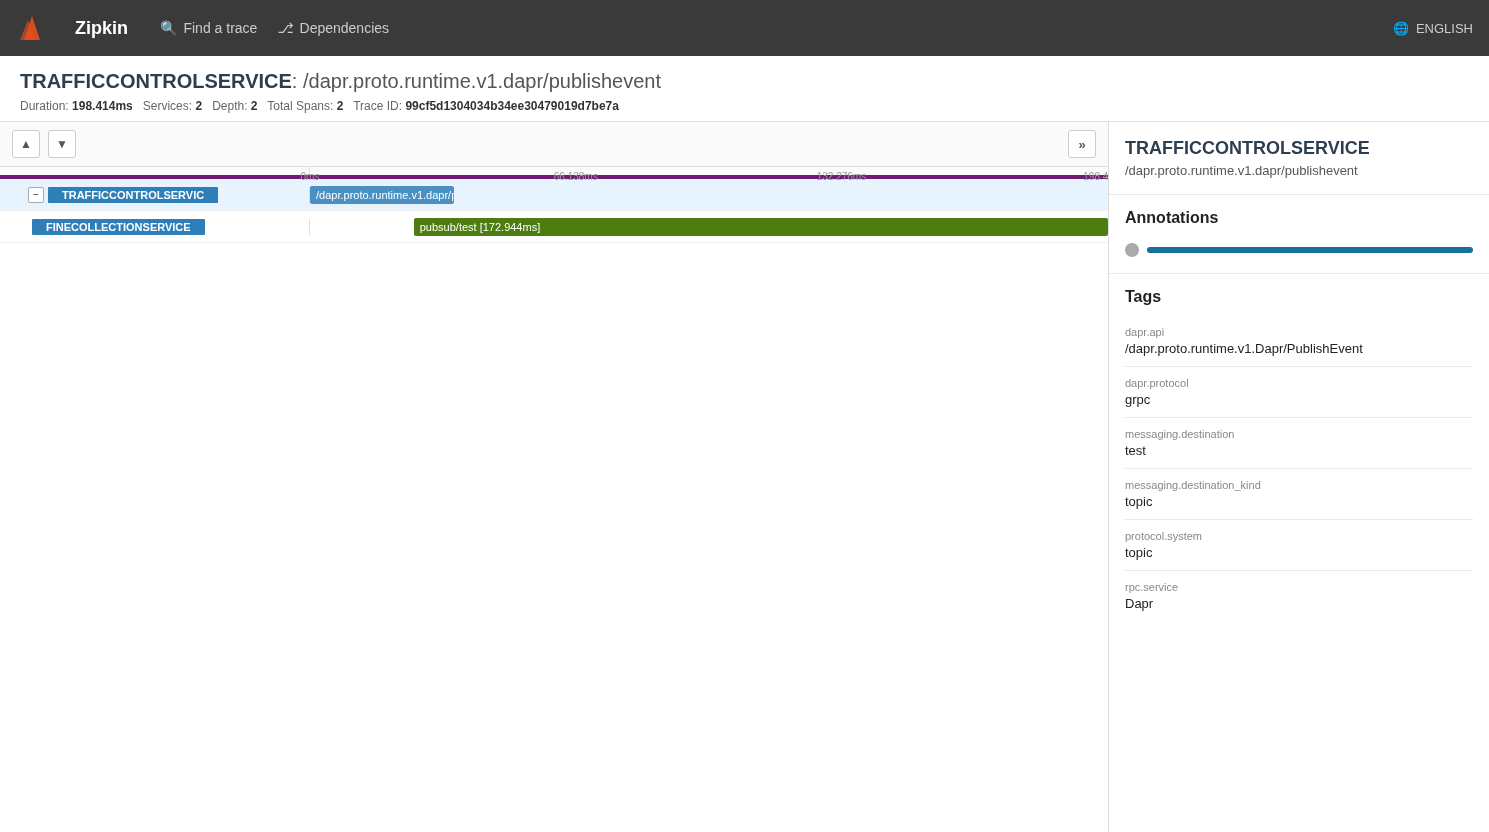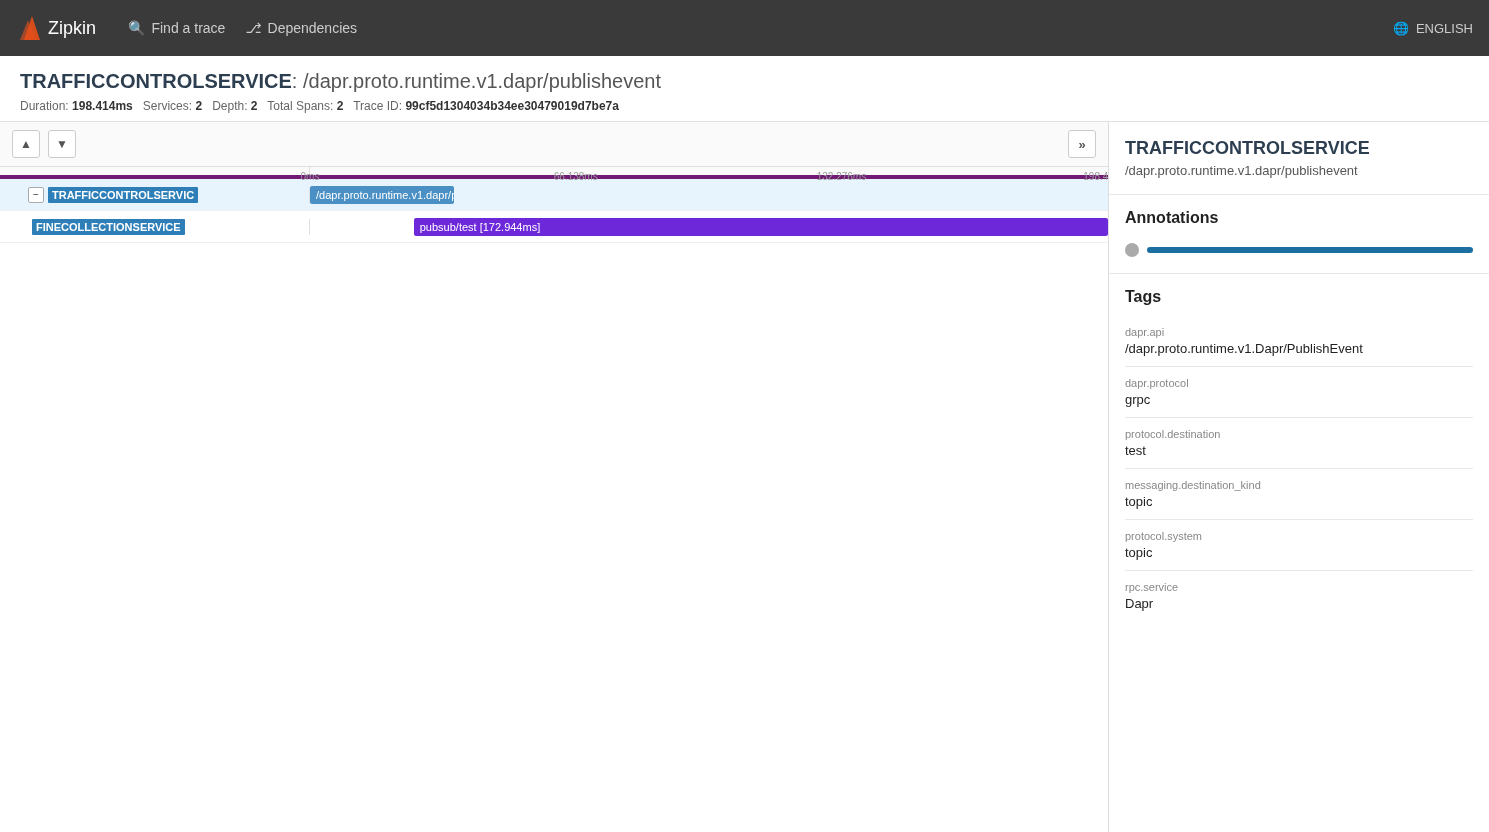--- a/index.html
+++ b/index.html
@@ -11,24 +11,24 @@
       color: #ccc;
       display: flex;
       align-items: center;
       height: 56px;
       padding: 0 16px;
       gap: 24px;
     }
     .logo-area {
       display: flex;
       align-items: center;
-      gap: 0;
+      gap: 27px;
       color: white;
       font-size: 18px;
-      font-weight: normal;
+      font-weight: bold;
     }
     .logo-icon {
       width: 32px;
       height: 32px;
     }
     .nav-item {
       display: flex;
       align-items: center;
       gap: 6px;
       color: #ccc;
@@ -182,21 +182,21 @@
       justify-content: center;
       font-size: 10px;
       cursor: pointer;
       flex-shrink: 0;
     }
     .service-badge {
       background: #2e7fb8;
       color: white;
       font-size: 11px;
       font-weight: 600;
-      padding: 2px 4px;
+      padding: 2px 14px;
       border-radius: 1px;
       white-space: nowrap;
       overflow: hidden;
       text-overflow: ellipsis;
       max-width: 220px;
     }
     .service-badge.finecollection {
       background: #2e7fb8;
     }
     .span-bar-cell {
@@ -213,21 +213,21 @@
       display: flex;
       align-items: center;
       padding: 0 6px;
       font-size: 11px;
       color: white;
       white-space: nowrap;
       overflow: hidden;
       cursor: pointer;
     }
     .span-bar.primary { background: #4a90c4; }
-    .span-bar.secondary { background: #6d28d9; }
+    .span-bar.secondary { background: #4d7c0f; }
 
     
     .detail-panel {
       width: 380px;
       background: white;
       overflow-y: auto;
       padding: 0;
     }
     .detail-service-name {
       font-size: 18px;
@@ -407,21 +407,21 @@
         <div class="tag-key">dapr.api</div>
         <div class="tag-value">/dapr.proto.runtime.v1.Dapr/PublishEvent</div>
       </div>
 
       <div class="tag-row">
         <div class="tag-key">dapr.protocol</div>
         <div class="tag-value">grpc</div>
       </div>
 
       <div class="tag-row">
-        <div class="tag-key">protocol.destination</div>
+        <div class="tag-key">messaging.destination</div>
         <div class="tag-value">test</div>
       </div>
 
       <div class="tag-row">
         <div class="tag-key">messaging.destination_kind</div>
         <div class="tag-value">topic</div>
       </div>
 
       <div class="tag-row">
         <div class="tag-key">protocol.system</div>

